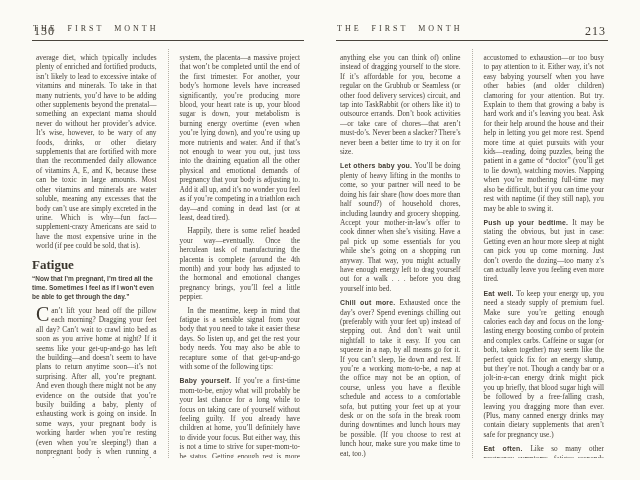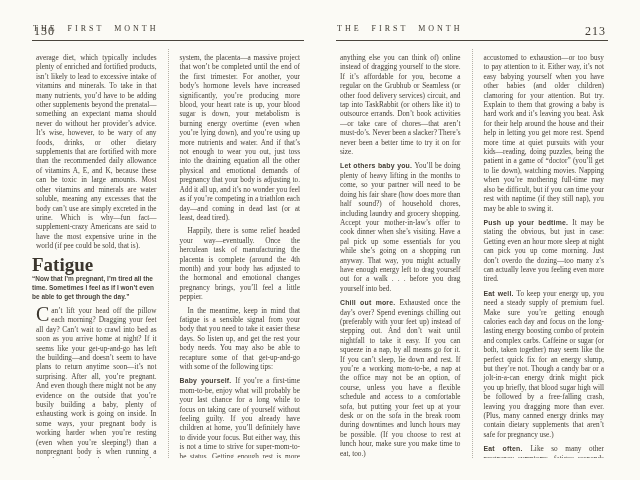--- a/index.html
+++ b/index.html
@@ -70,21 +70,21 @@
   p.body.indent { text-indent: 8px; font-family: Liberation Serif, serif; }
   p.tip-para { margin-top: 5px; }
   .leadin {
     font-family: "Liberation Sans", sans-serif;
     font-weight: bold;
     font-size: 6.9px;
     letter-spacing: 0.2px;
   }
   h2.section-heading {
     font-family: "Liberation Serif", serif;
-    font-size: 19px;
+    font-size: 13px;
     font-weight: bold;
     color: #3b362e;
     margin: 9px 0 5px 0;
     text-align: left;
   }
   p.quote {
     font-family: "Liberation Sans", sans-serif;
     font-weight: bold;
     font-size: 6.5px;
     line-height: 9px;

